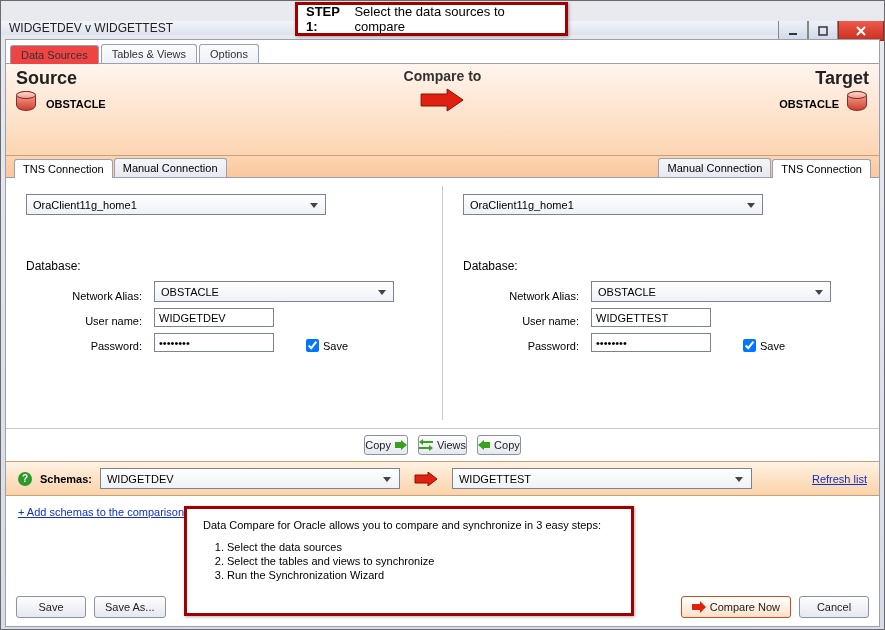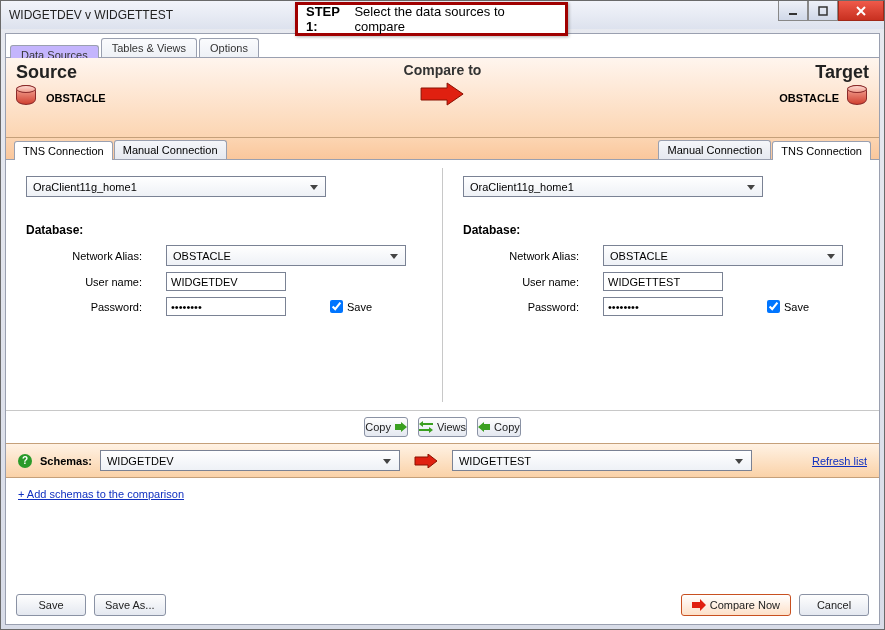--- a/index.html
+++ b/index.html
@@ -1,37 +1,37 @@
 <!DOCTYPE html>
 <html><head>
 <meta charset="utf-8">
 <style>
   * { box-sizing: border-box; margin: 0; padding: 0; font-family: Tahoma, Arial, sans-serif; font-size: 11px; }
   body { background: #fff; width: 885px; height: 630px; overflow: hidden; }
   
   
   .window { width: 885px; height: 630px; border: 1px solid #6a6a6a; background: linear-gradient(#e8eaf0, #d8dce8); display: flex; flex-direction: column; }
-  .titlebar { height: 28px; background: linear-gradient(#f2f4fa, #dde2ee); display: flex; align-items: center; padding: 0 4px; position: relative; }
+  .titlebar { height: 28px; background: linear-gradient(#f2f4fa, #dde2ee); display: flex; align-items: center; padding: 0 4px; position: relative; margin-top: 20px; }
   .titlebar .title { font-size: 12px; color: #222; padding-left: 4px; }
   .win-controls { position: absolute; right: 0; top: 0; display: flex; gap: 0; }
   .win-btn { width: 30px; height: 20px; border: 1px solid #888; border-top: none; background: linear-gradient(#eef1f8,#d0d8e8); display: flex; align-items: center; justify-content: center; font-size: 10px; color: #333; }
   .win-btn.close { width: 46px; background: linear-gradient(#ef5a4a,#c83020); color: #fff; border-color: #a02818; }
   .step-callout { position: absolute; top: 2px; left: 295px; width: 273px; height: 34px; background: #fff; border: 3px solid #a00000; display: flex; align-items: center; justify-content: center; padding: 0 8px; z-index: 10; box-shadow: 1px 1px 3px rgba(0,0,0,0.3); }
   .step-callout .step-b { font-weight: bold; font-size: 13px; }
   .step-callout .step-t { font-size: 13px; }
   
   .client { flex: 1; margin: 4px; background: #fff; border: 1px solid #9aa0b0; display: flex; flex-direction: column; position: relative; }
   
   
   .main-tabs { display: flex; gap: 2px; padding: 4px 4px 0 4px; background: #fff; border-bottom: 1px solid #9aa0b0; position: relative; }
   .main-tab { padding: 3px 10px; border: 1px solid #9aa0b0; border-bottom: none; background: linear-gradient(#fafbfd,#eef1f6); border-radius: 3px 3px 0 0; color: #333; }
-  .main-tab.active { background: #c4b5fd; position: relative; top: 7px; text-decoration: underline; }
-  
-  
-  .st-header { display: flex; background: linear-gradient(#fff5ee, #fcd5b2); height: 80px; border-bottom: 1px solid #c5a07a; position: relative; }
+  .main-tab.active { background: #ef4444; position: relative; top: 1px; }
+  
+  
+  .st-header { display: flex; background: linear-gradient(#fff5ee, #fcd5b2); height: 92px; border-bottom: 1px solid #c5a07a; position: relative; }
   .st-col { flex: 1; padding: 4px 10px; display: flex; flex-direction: column; }
   .st-col.target { align-items: flex-end; }
   .st-col .big { font-size: 18px; font-weight: bold; color: #222; }
   .st-row { display: flex; align-items: center; gap: 8px; margin-top: 2px; }
   .st-row.right { justify-content: flex-end; }
   .db-icon { width: 22px; height: 26px; }
   .db-icon .body { width: 20px; height: 20px; border: 1px solid #8a2a2a; border-radius: 50%/30%; background: linear-gradient(#f8b0a0,#d04030); position: relative; }
   .db-icon .top { position: absolute; top: -1px; left: -1px; width: 20px; height: 8px; border: 1px solid #8a2a2a; border-radius: 50%; background: linear-gradient(#ffd8d0,#f0a090); }
   .obst { font-weight: bold; font-size: 11px; }
   .compare-mid { position: absolute; left: 50%; top: 4px; transform: translateX(-50%); text-align: center; }
@@ -46,22 +46,22 @@
   .conn-tab.active { background: #fff; position: relative; top: 1px; }
   
   
   .db-area { flex: 1; display: flex; background: #fff; min-height: 250px; }
   .db-pane { flex: 1; padding: 16px 20px 8px 20px; }
   .sep-v { width: 1px; background: #c8c8c8; margin: 8px 0; }
   .home-select { width: 300px; display: flex; }
   .sel { flex: 1; border: 1px solid #7a8294; background: linear-gradient(#fff,#eef1f6); height: 21px; display: flex; align-items: center; padding: 0 6px; position: relative; }
   .sel .caret { position: absolute; right: 4px; top: 3px; width: 15px; height: 15px; display: flex; align-items: center; justify-content: center; }
   .caret svg { width: 8px; height: 6px; }
-  .db-label { font-weight: bold; margin: 26px 0 8px 0; font-size: 12px; }
-  .frow { display: flex; align-items: center; margin: 6px 0; gap: 20px; }
+  .db-label { font-weight: normal; margin: 44px 0 8px 0; font-size: 12px; }
+  .frow { display: flex; align-items: flex-end; margin: 6px 0; gap: 8px; }
   .frow .fl { width: 120px; text-align: right; padding-right: 4px; }
   .frow .sel { width: 240px; flex: 0 0 240px; }
   .frow input[type="text"], .frow input[type="password"] { width: 120px; height: 19px; border: 1px solid #7a8294; padding: 0 4px; font-size: 11px; }
   .chk { display: flex; align-items: center; gap: 4px; margin-left: 24px; }
   .chk input { width: 13px; height: 13px; }
   
   
   .csbar { display: flex; justify-content: center; gap: 10px; padding: 6px 0; border-top: 1px solid #c8c8c8; }
   .btn { display: inline-flex; align-items: center; gap: 4px; padding: 3px 0; border: 1px solid #8a92a4; border-radius: 3px; background: linear-gradient(#fefefe,#e4e8f0); font-size: 11px; color: #222; }
   
@@ -288,20 +288,28 @@
             <svg>
               <polygon points="0,0 8,0 4,5" fill="#444"></polygon>
             </svg>
           </span>
       </div>
       <a class="refresh" href="#">Refresh list</a>
     </div>
 
     <div class="lower">
       <a href="#" class="add-link">+ Add schemas to the comparison</a>
+      <div class="desc-box">
+        <div class="intro">Data Compare for Oracle allows you to compare and synchronize in 3 easy steps:</div>
+        <ol>
+          <li>Select the data sources</li>
+          <li>Select the tables and views to synchronize</li>
+          <li>Run the Synchronization Wizard</li>
+        </ol>
+      </div>
     </div>
 
     <div class="bottom-bar">
       <div class="btn">
           <span>Save</span>
         </div>
       <div class="btn">
           <span>Save As...</span>
         </div>
       <div class="spacer"></div>

